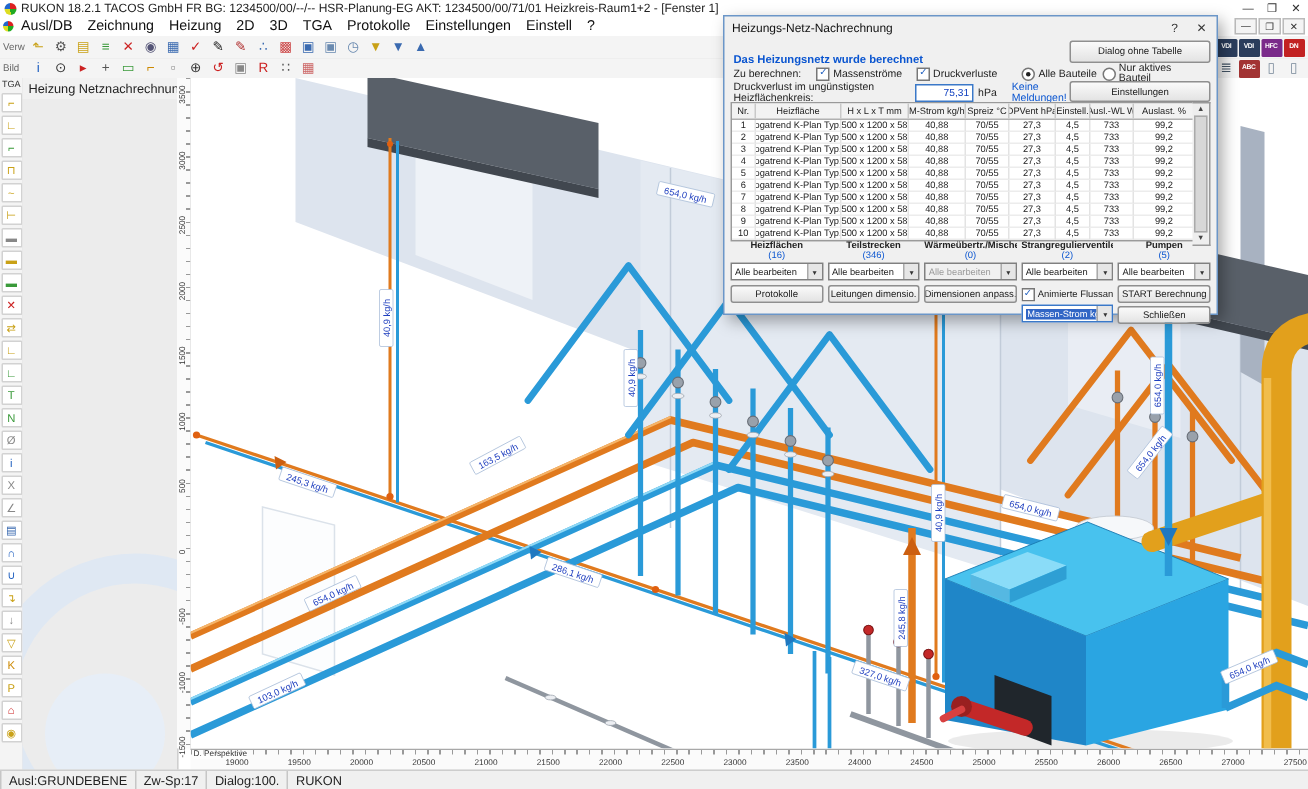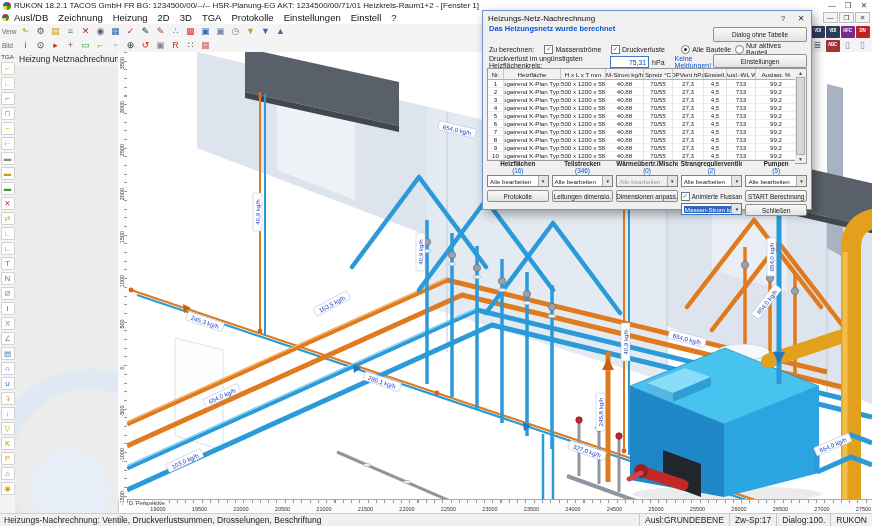--- a/index.html
+++ b/index.html
@@ -64,21 +64,21 @@
     display:flex;align-items:center;font-size:8.5px;color:#222;white-space:nowrap}
   .sb-left{padding-left:4px;flex:1;overflow:hidden}
   .sb-cell{border-left:1px solid #c6c6c6;padding:0 5px;height:100%;display:flex;align-items:center}
 
   
   .dialog{position:absolute;left:482px;top:10px;width:328px;height:198px;background:#f0f0f0;
     border:1px solid #6b96c8;box-shadow:3px 4px 10px rgba(0,0,0,.35);z-index:10;font-size:7px;color:#222}
   .dlg-title{height:15px;display:flex;align-items:center;padding:0 5px;font-size:8px;color:#111}
   .dlg-btns{margin-left:auto;display:flex;gap:8px}
   .dlg-hc{font-size:8px;color:#333;width:10px;text-align:center}
-  .dlg-status{position:absolute;left:6px;top:13px;color:#0a55d0;font-weight:bold;font-size:7.5px}
+  .dlg-status{position:absolute;left:6px;top:24px;color:#0a55d0;font-weight:bold;font-size:7.5px}
   .btn{background:linear-gradient(#fafafa,#e3e3e3);border:1px solid #8f8f8f;border-radius:2px;
     display:flex;align-items:center;justify-content:center;font-size:6.4px;color:#222;white-space:nowrap;overflow:hidden}
   #btn-dot{position:absolute;right:4px;top:16px;width:92px;height:13px}
   #btn-einst{position:absolute;right:4px;top:43px;width:92px;height:12px}
   .rowA{position:absolute;left:6px;top:31px;width:310px;display:flex;align-items:center;font-size:7px}
   .rowA .lbl{width:60px}
   .rowB{position:absolute;left:6px;top:44px;width:230px;display:flex;align-items:center;font-size:7px}
   .cb{width:7px;height:7px;border:1px solid #777;background:#fff;display:inline-flex;align-items:center;
     justify-content:center;font-size:6.5px;color:#2060c0;line-height:1;margin-right:2px;flex:0 0 auto}
   .rd{width:7px;height:7px;border:1px solid #777;border-radius:50%;background:#fff;display:inline-flex;
@@ -704,18 +704,17 @@
         <span>Alle bearbeiten</span>
         <span class="arr">▼</span>
       </div>
       <div class="btn">START Berechnung</div>
       <div class="btn btn2">Schließen</div>
     </div>
   </div>
 </div>
 
 <div class="statusbar">
-  <span class="sb-left">Heizungs-Nachrechnung: Ventile, Druckverlustsummen, Drosselungen, Beschriftung</span>
   <span class="sb-cell">Ausl:GRUNDEBENE</span>
   <span class="sb-cell">Zw-Sp:17</span>
   <span class="sb-cell">Dialog:100.</span>
   <span class="sb-cell">RUKON</span>
 </div>
 
 </body></html>

